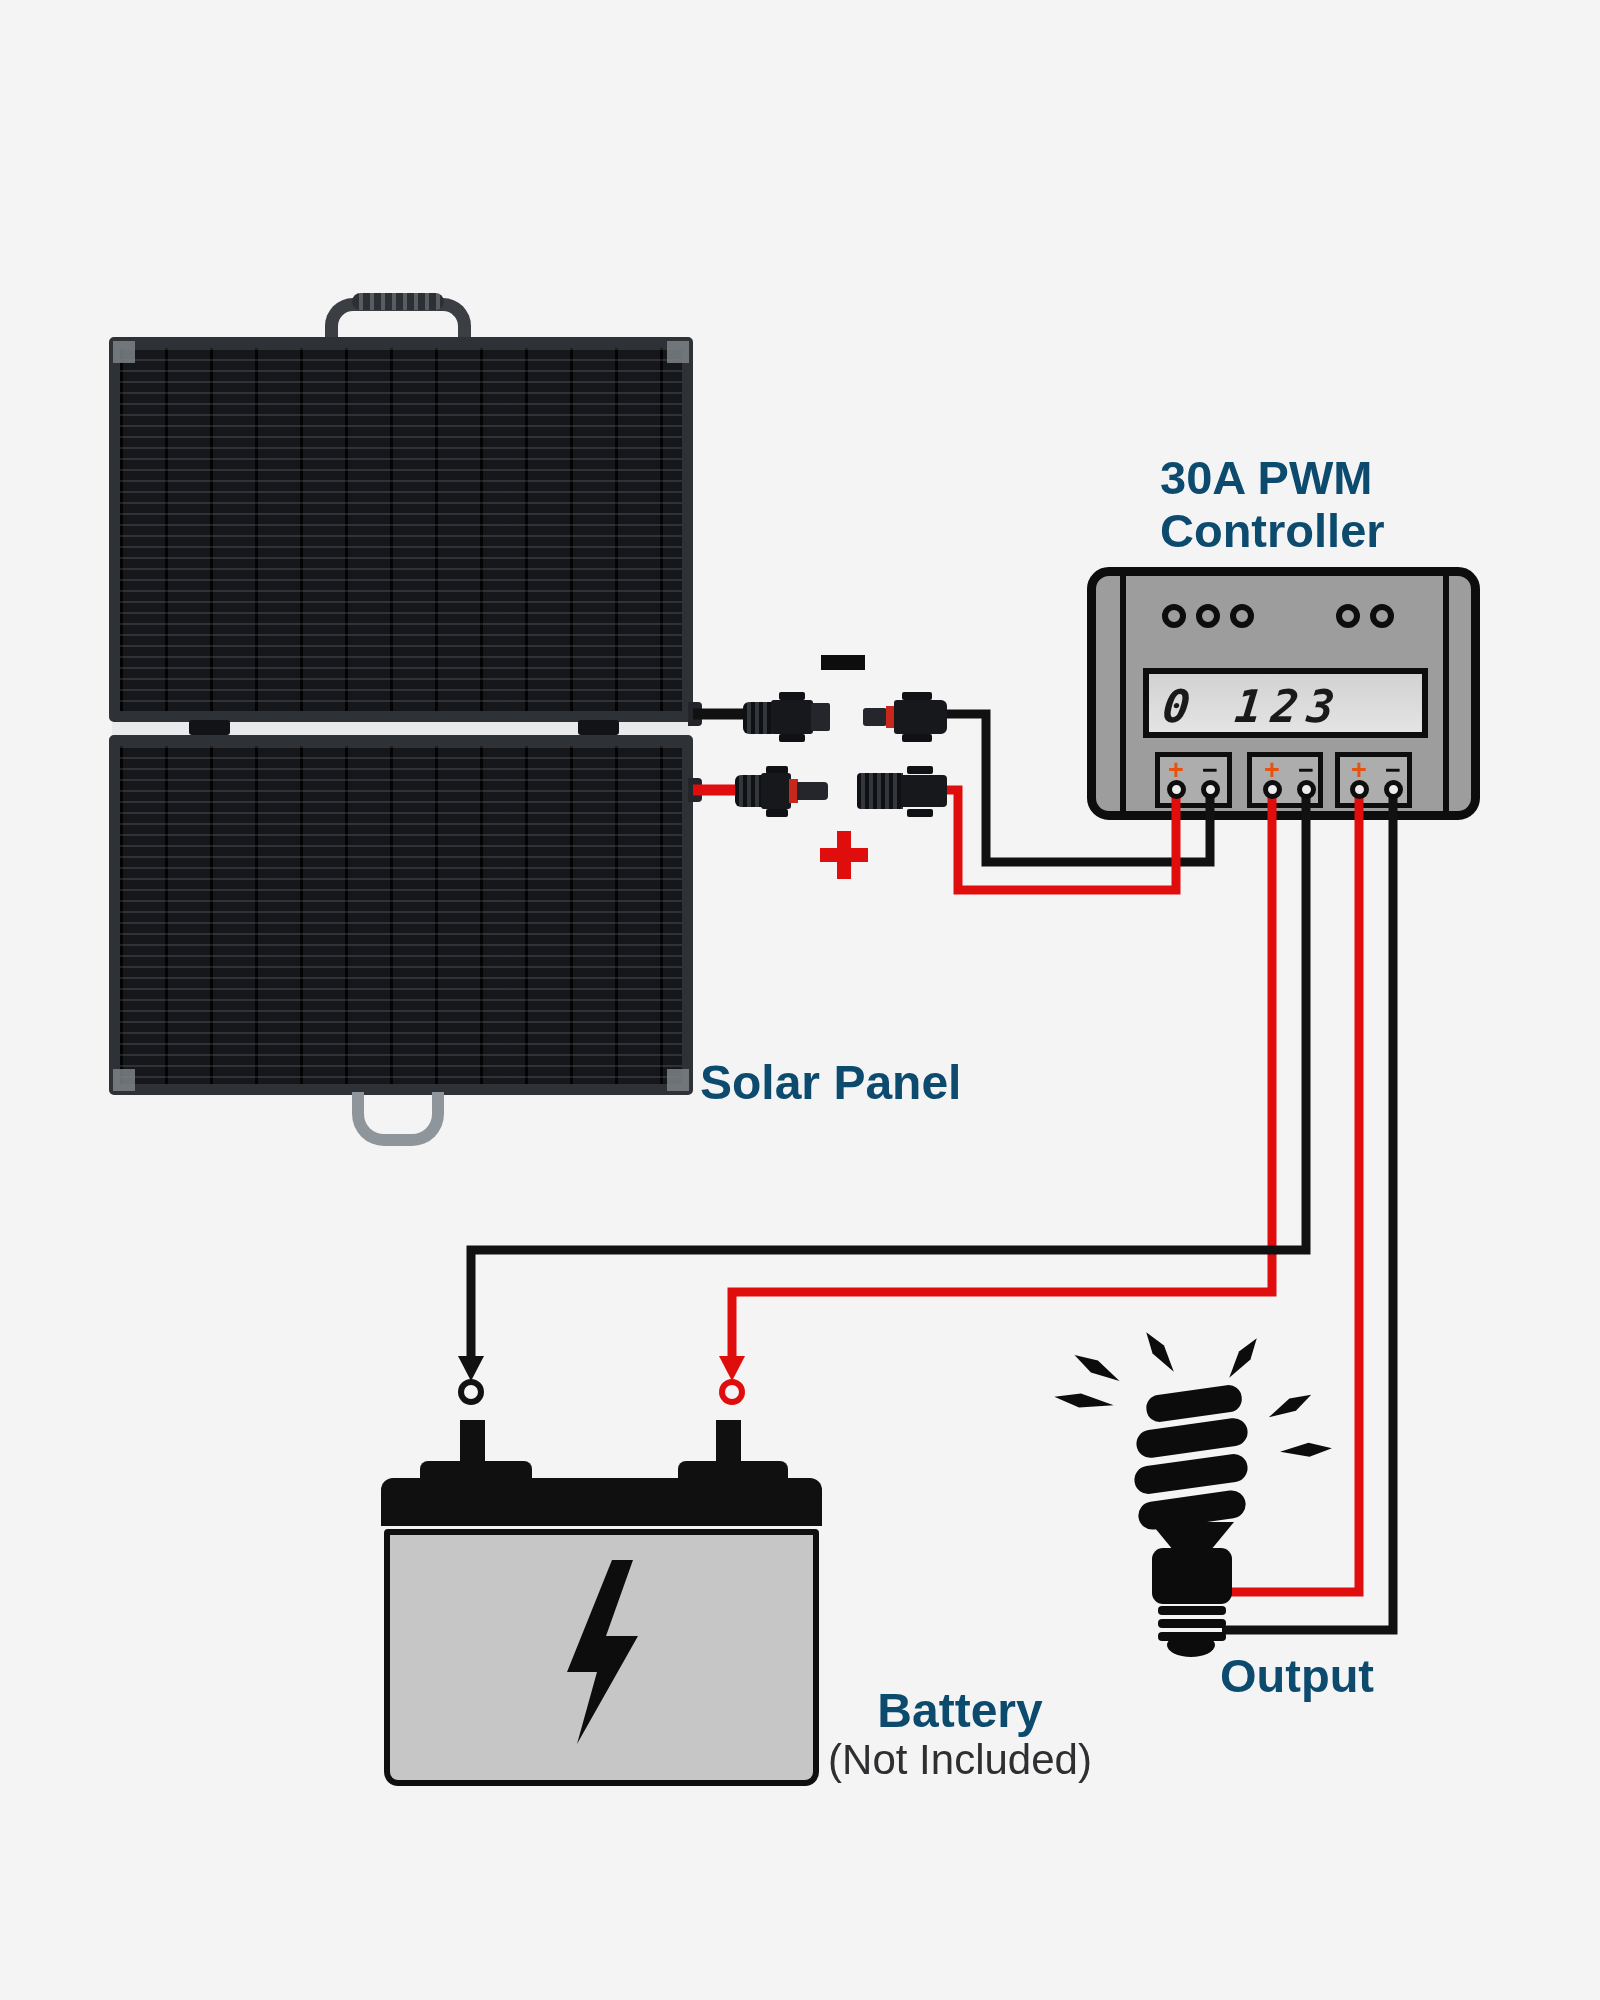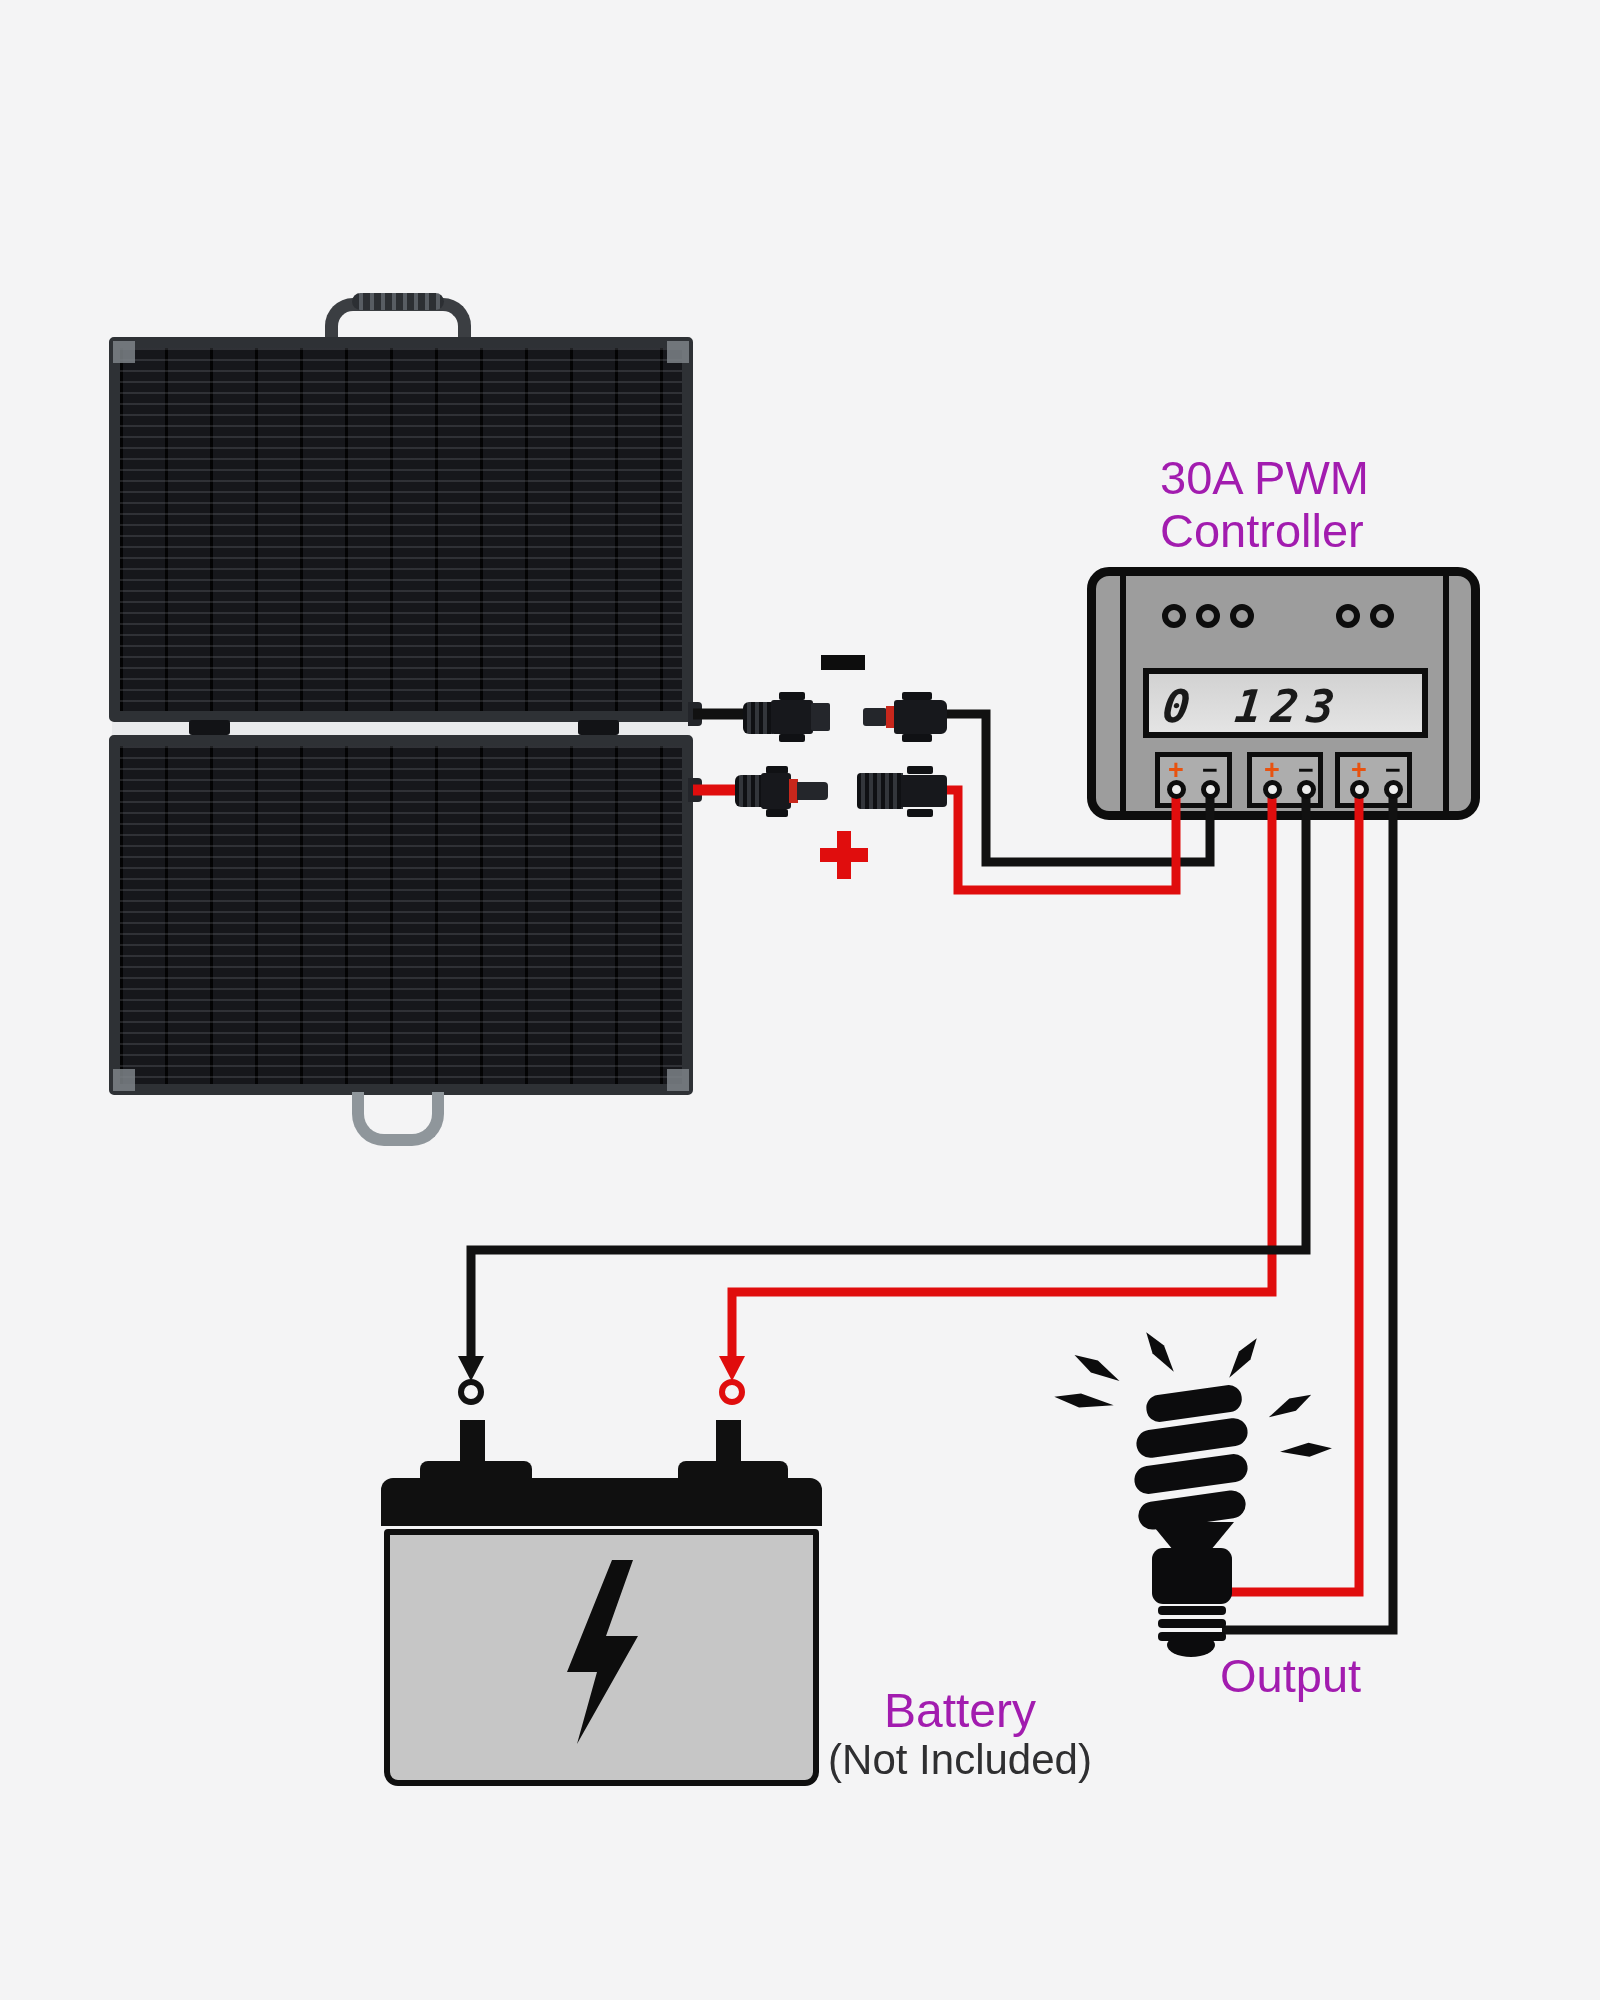--- a/index.html
+++ b/index.html
@@ -9,21 +9,21 @@
     font-family:"Liberation Sans", sans-serif;
   }
   .abs{position:absolute;}
   
   .title{
     left:0;right:0;top:96px;text-align:center;
     font-size:97px;font-weight:800;letter-spacing:-3px;
     color:#F4502A;line-height:1;
   }
   
-  .lbl{color:#a21caf;font-weight:400;line-height:1.12;}
+  .lbl{color:#0c4a6e;font-weight:700;line-height:1.12;}
   .controller-label{left:1160px;top:452px;font-size:47px;}
   .solarpanel-label{left:700px;top:1056px;font-size:48px;}
   .battery-label{left:820px;top:1684px;width:280px;text-align:center;font-size:48px;}
   .battery-note{left:790px;top:1736px;width:340px;text-align:center;font-size:42px;font-weight:400;color:#2F2F31;}
   .output-label{left:1220px;top:1650px;font-size:47px;}
 
   
   .panel-half{
     left:109px;width:584px;box-sizing:border-box;
     border:11px solid #2E3135;border-radius:5px;
@@ -119,20 +119,21 @@
   <div class="abs latch" style="left:189px;"></div>
   <div class="abs latch" style="left:578px;"></div>
   <div class="abs corner" style="left:113px;top:341px;"></div>
   <div class="abs corner" style="left:667px;top:341px;"></div>
   <div class="abs corner" style="left:113px;top:1069px;"></div>
   <div class="abs corner" style="left:667px;top:1069px;"></div>
   <div class="abs handle-bottom"></div>
   <div class="abs jtab" style="left:688px;top:702px;"></div>
   <div class="abs jtab" style="left:688px;top:778px;"></div>
 
+  <div class="abs lbl solarpanel-label">Solar Panel</div>
 
   <div class="abs minus-marker"></div>
   <div class="abs plus-h"></div>
   <div class="abs plus-v"></div>
 
   <div class="abs lbl controller-label">
     <div>30A PWM</div>
     <div>Controller</div>
   </div>
 

